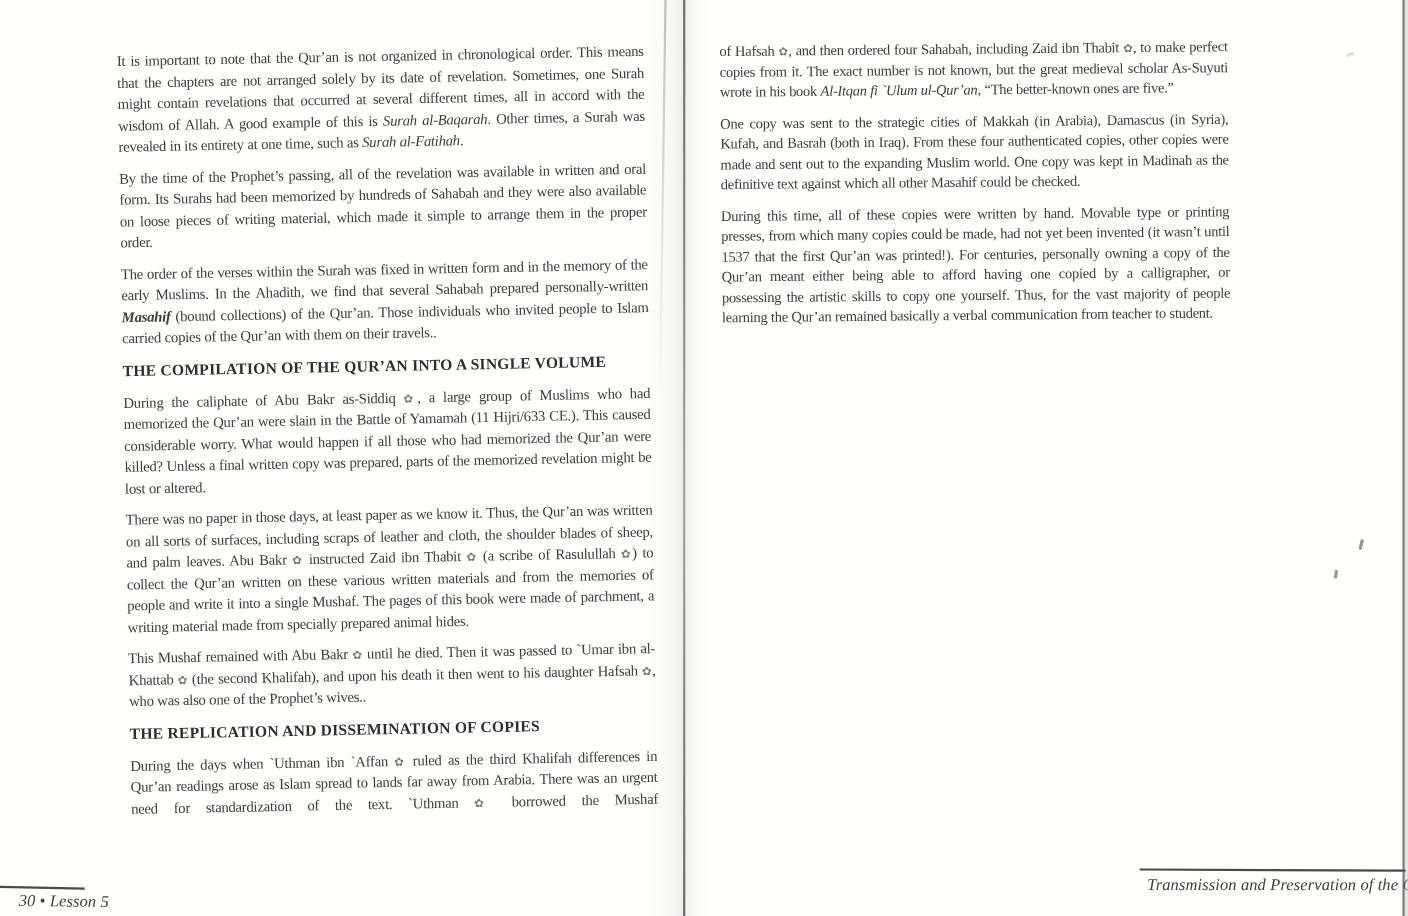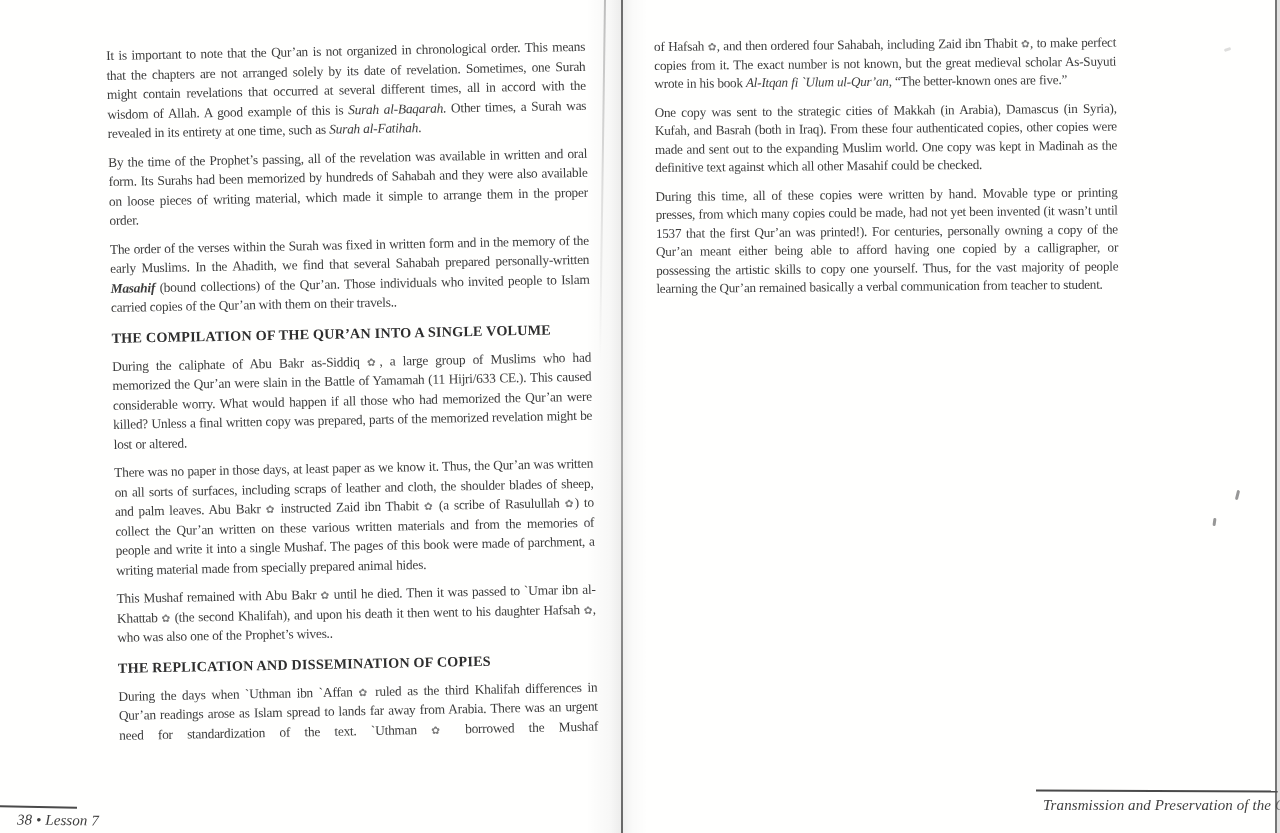--- a/index.html
+++ b/index.html
@@ -90,21 +90,21 @@
         <p class="para"><span>By the time of the Prophet’s passing, all of the revelation was available in written and oral form. Its Surahs had been memorized by hundreds of Sahabah and they were also available on loose pieces of writing material, which made it simple to arrange them in the proper order.</span></p>
         <p class="para"><span>The order of the verses within the Surah was fixed in written form and in the memory of the early Muslims. In the Ahadith, we find that several Sahabah prepared personally-written </span><span class="seg-bolditalic">Masahif</span><span> (bound collections) of the Qur’an. Those individuals who invited people to Islam carried copies of the Qur’an with them on their travels..</span></p>
         <h2 class="section-heading"><span>THE COMPILATION OF THE QUR’AN INTO A SINGLE VOLUME</span></h2>
         <p class="para"><span>During the caliphate of Abu Bakr as-Siddiq </span><span class="seg-honorific">✿</span><span>, a large group of Muslims who had memorized the Qur’an were slain in the Battle of Yamamah (11 Hijri/633 CE.). This caused considerable worry. What would happen if all those who had memorized the Qur’an were killed? Unless a final written copy was prepared, parts of the memorized revelation might be lost or altered.</span></p>
         <p class="para"><span>There was no paper in those days, at least paper as we know it. Thus, the Qur’an was written on all sorts of surfaces, including scraps of leather and cloth, the shoulder blades of sheep, and palm leaves. Abu Bakr </span><span class="seg-honorific">✿</span><span> instructed Zaid ibn Thabit </span><span class="seg-honorific">✿</span><span> (a scribe of Rasulullah </span><span class="seg-honorific">✿</span><span>) to collect the Qur’an written on these various written materials and from the memories of people and write it into a single Mushaf. The pages of this book were made of parchment, a writing material made from specially prepared animal hides.</span></p>
         <p class="para"><span>This Mushaf remained with Abu Bakr </span><span class="seg-honorific">✿</span><span> until he died. Then it was passed to `Umar ibn al-Khattab </span><span class="seg-honorific">✿</span><span> (the second Khalifah), and upon his death it then went to his daughter Hafsah </span><span class="seg-honorific">✿</span><span>, who was also one of the Prophet’s wives..</span></p>
         <h2 class="section-heading"><span>THE REPLICATION AND DISSEMINATION OF COPIES</span></h2>
         <p class="para continues"><span>During the days when `Uthman ibn `Affan </span><span class="seg-honorific">✿</span><span> ruled as the third Khalifah differences in Qur’an readings arose as Islam spread to lands far away from Arabia. There was an urgent need for standardization of the text. `Uthman </span><span class="seg-honorific">✿</span><span> borrowed the Mushaf</span></p>
       </div>
     <div class="rule rule-left"></div>
-    <div class="footer footer-left">38 • Lesson 7</div>
+    <div class="footer footer-left">30 • Lesson 5</div>
   </div>
 
   <div class="gutter-shade"></div>
   <div class="gutter-line-light"></div>
   <div class="gutter-line-dark"></div>
 
   <div>
     <div class="content right-content">
         <p class="para"><span>of Hafsah </span><span class="seg-honorific">✿</span><span>, and then ordered four Sahabah, including Zaid ibn Thabit </span><span class="seg-honorific">✿</span><span>, to make perfect copies from it. The exact number is not known, but the great medieval scholar As-Suyuti wrote in his book </span><span class="seg-italic">Al-Itqan fi `Ulum ul-Qur’an</span><span>, “The better-known ones are five.”</span></p>
         <p class="para"><span>One copy was sent to the strategic cities of Makkah (in Arabia), Damascus (in Syria), Kufah, and Basrah (both in Iraq). From these four authenticated copies, other copies were made and sent out to the expanding Muslim world. One copy was kept in Madinah as the definitive text against which all other Masahif could be checked.</span></p>

